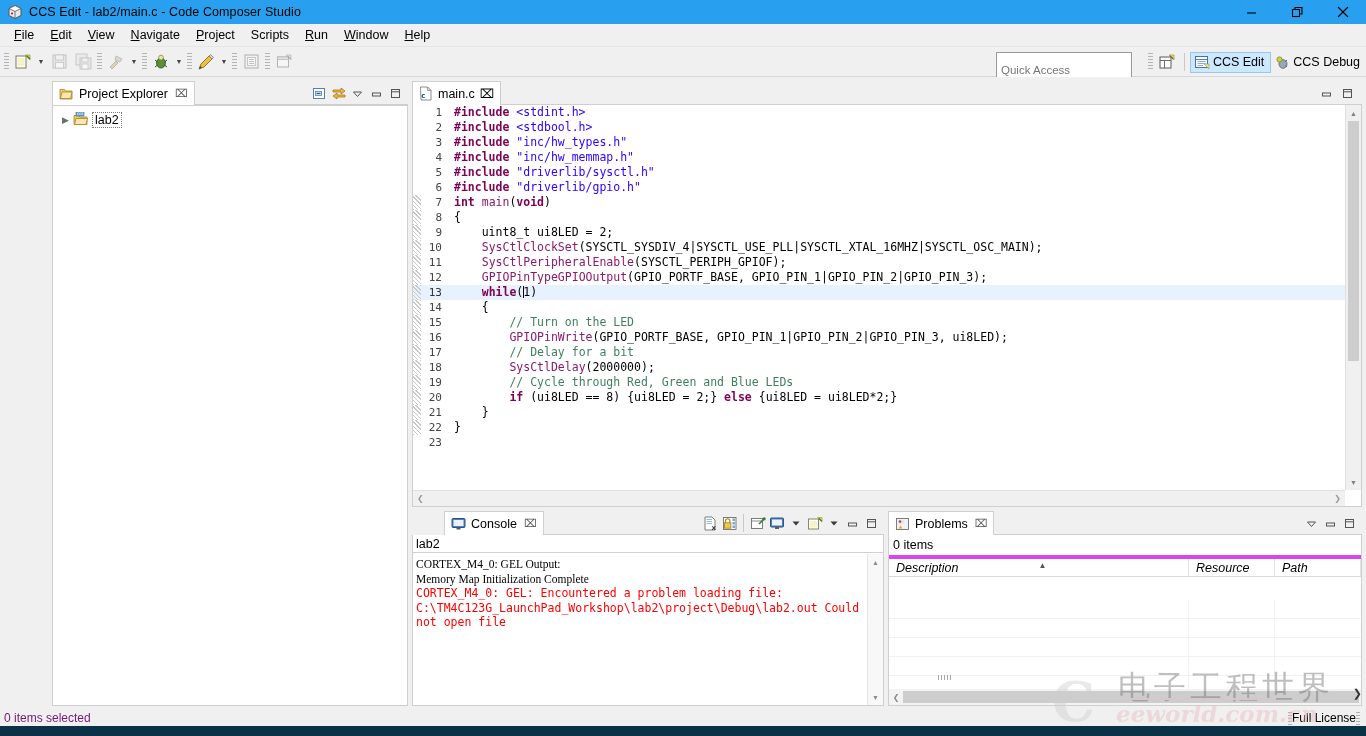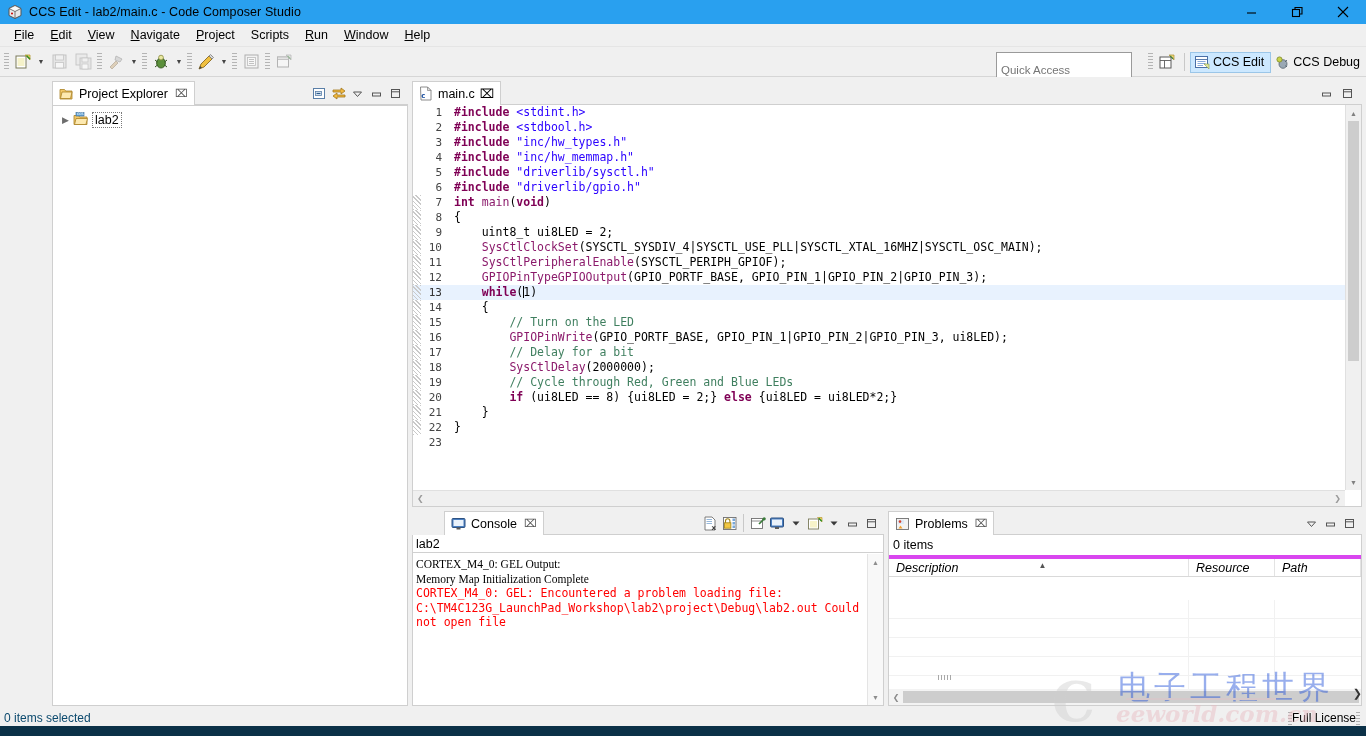--- a/index.html
+++ b/index.html
@@ -354,21 +354,21 @@
 
   
   .statusbar {
     position: absolute;
     left: 0; right: 0; bottom: 10px; height: 16px;
     background: #f0f0f0;
     display: flex; align-items: center;
     font-size: 12px;
     padding-left: 4px;
   }
-  .status-left { color: #0c4a6e; }
+  .status-left { color: #701a75; }
   .status-right {
     margin-left: auto;
     display: flex; align-items: center;
     padding-right: 6px;
   }
   .sb-grip {
     width: 4px; height: 13px;
     background-image: repeating-linear-gradient(to bottom, #b0b0b0 0 1px, transparent 1px 3px);
   }
   .taskbar {
@@ -392,21 +392,21 @@
     opacity: .45;
     overflow: hidden;
   }
   .wm-c {
     position: absolute; left: 6px; top: 2px;
     font-size: 54px; color: #cfcfcf;
     font-family: "DejaVu Serif", serif; font-weight: bold;
   }
   .wm-cn {
     position: absolute; left: 72px; top: -2px;
-    font-size: 32px; color: #1d4ed8; letter-spacing: 4px;
+    font-size: 32px; color: #737373; letter-spacing: 4px;
     font-family: "DejaVu Sans", sans-serif;
   }
   .wm-ee {
     position: absolute; left: 70px; top: 32px;
     font-size: 23px; color: #e8b9c0; font-style: italic; font-weight: bold;
     font-family: "DejaVu Serif", serif;
   }
   .wm-line {
     position: absolute; left: 80px; top: 30px; width: 150px; height: 2px;
     background: #e2c3c8;

